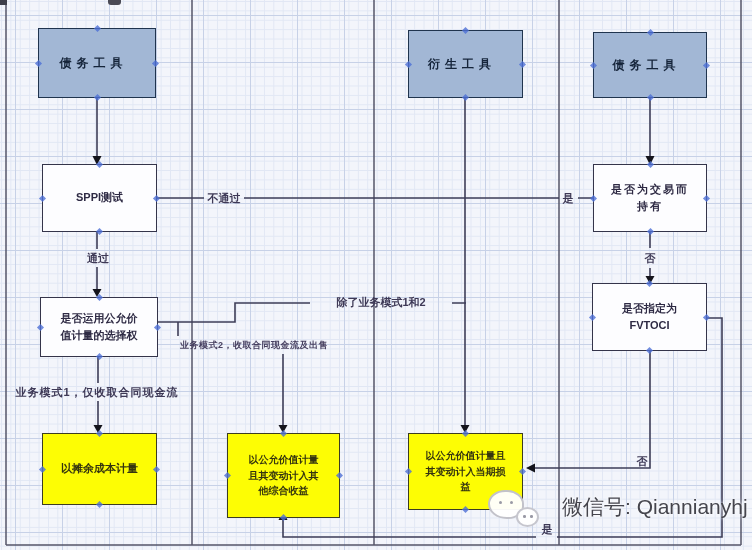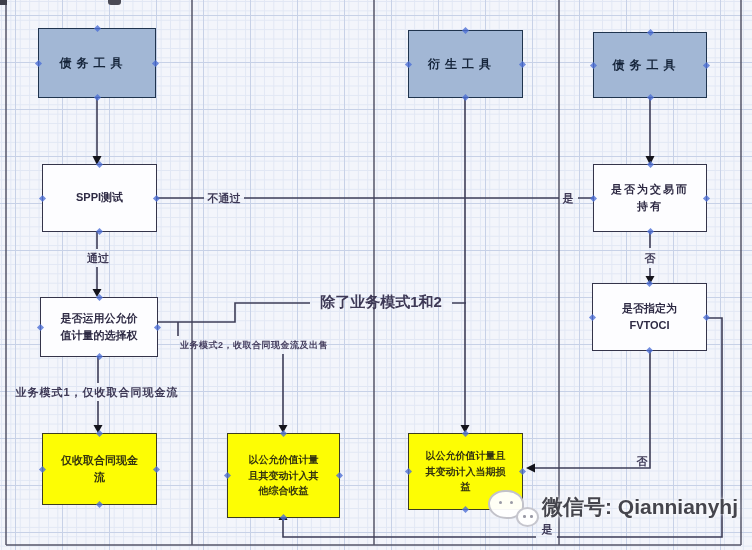--- a/index.html
+++ b/index.html
@@ -40,31 +40,31 @@
   #n-fvtpl{left:408px;top:433px;width:115px;height:77px;}
   .cp{position:absolute;width:5px;height:5px;background:#4d6fd6;opacity:.8;transform:rotate(45deg);}
   .cp.n{top:-3px;left:50%;margin-left:-2.5px;}
   .cp.s{bottom:-3px;left:50%;margin-left:-2.5px;}
   .cp.e{right:-3px;top:50%;margin-top:-2.5px;}
   .cp.w{left:-3px;top:50%;margin-top:-2.5px;}
   .lbl{
     position:absolute;transform:translate(-50%,-50%);
     color:#3e3956;font-size:11px;font-weight:bold;white-space:nowrap;
   }
-  #l-except{font-size:15px;}
+  #l-except{font-size:11px;}
   #l-m2{font-size:9px;letter-spacing:.5px;color:#474060;}
   #l-m1{font-size:11px;letter-spacing:1px;}
   .wm{position:absolute;left:486px;top:487px;display:flex;align-items:flex-start;z-index:5;}
   .wm-logo{position:relative;width:56px;height:46px;}
   .wm-b1{position:absolute;left:2px;top:3px;width:36px;height:29px;background:rgba(255,255,255,.96);
      border:2px solid #c2c2ca;border-radius:55% 55% 50% 60%;}
   .wm-b2{position:absolute;left:30px;top:20px;width:23px;height:20px;background:rgba(255,255,255,.96);
      border:2px solid #c6c6ce;border-radius:55%;}
   .wm-dot{position:absolute;width:3px;height:3px;border-radius:50%;background:#9a9aa6;}
-  .wm-text{font-size:21px;font-weight:bold;color:#45454d;margin-left:0;margin-top:6px;white-space:nowrap;
+  .wm-text{font-size:21px;font-weight:normal;color:#45454d;margin-left:20px;margin-top:6px;white-space:nowrap;
      text-shadow:0 0 3px rgba(255,255,255,.95),0 0 6px rgba(255,255,255,.8);}
   .artifact{position:absolute;background:#3f3f4a;}
   #a-corner{left:0;top:0;width:7px;height:5px;}
   #a-tick{left:108px;top:0;width:13px;height:5px;border-radius:0 0 3px 3px;background:#4a4a55;}
 </style>
 </head>
 <body>
 
 <div class="canvas">
 
@@ -148,21 +148,21 @@
       <i class="cp w"></i>
     </div>
   <div class="node white" id="n-fvtoci">
     <span>是否指定为FVTOCI</span>
   <i class="cp n"></i>
       <i class="cp s"></i>
       <i class="cp e"></i>
       <i class="cp w"></i>
     </div>
   <div class="node yellow" id="n-ac">
-    <span>仅收取合同现金流</span>
+    <span>以摊余成本计量</span>
   <i class="cp n"></i>
       <i class="cp s"></i>
       <i class="cp e"></i>
       <i class="cp w"></i>
     </div>
   <div class="node yellow" id="n-fvoci">
     <span>以公允价值计量且其变动计入其他综合收益</span>
   <i class="cp n"></i>
       <i class="cp s"></i>
       <i class="cp e"></i>

